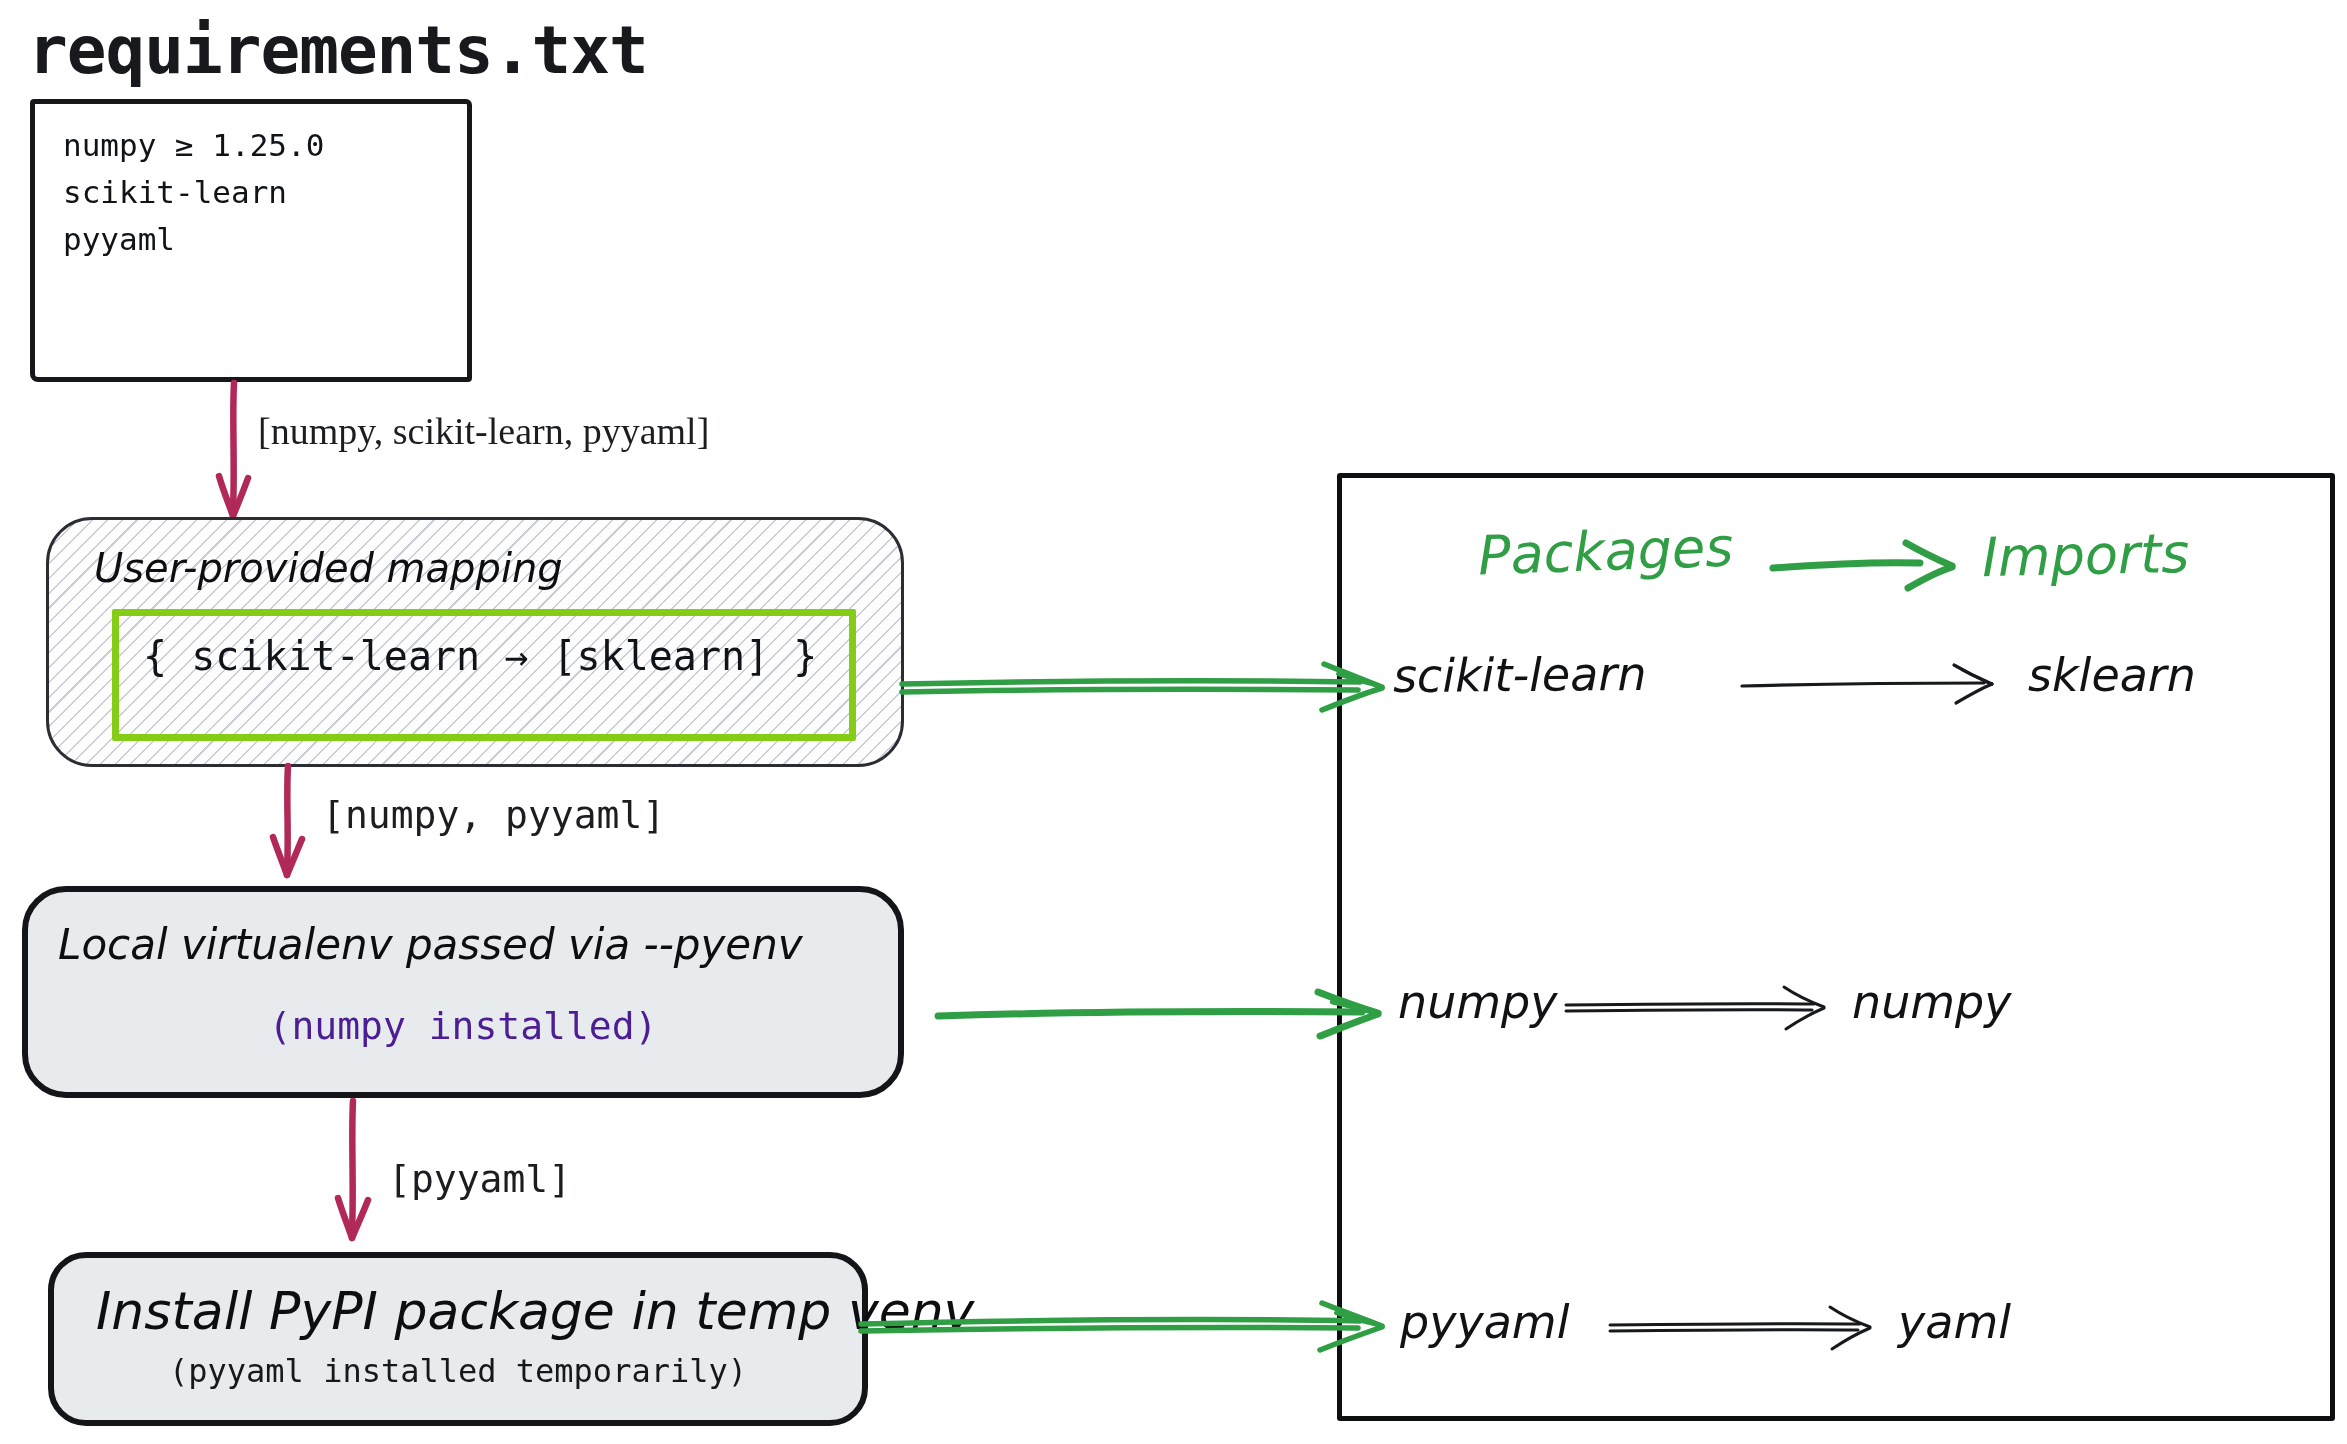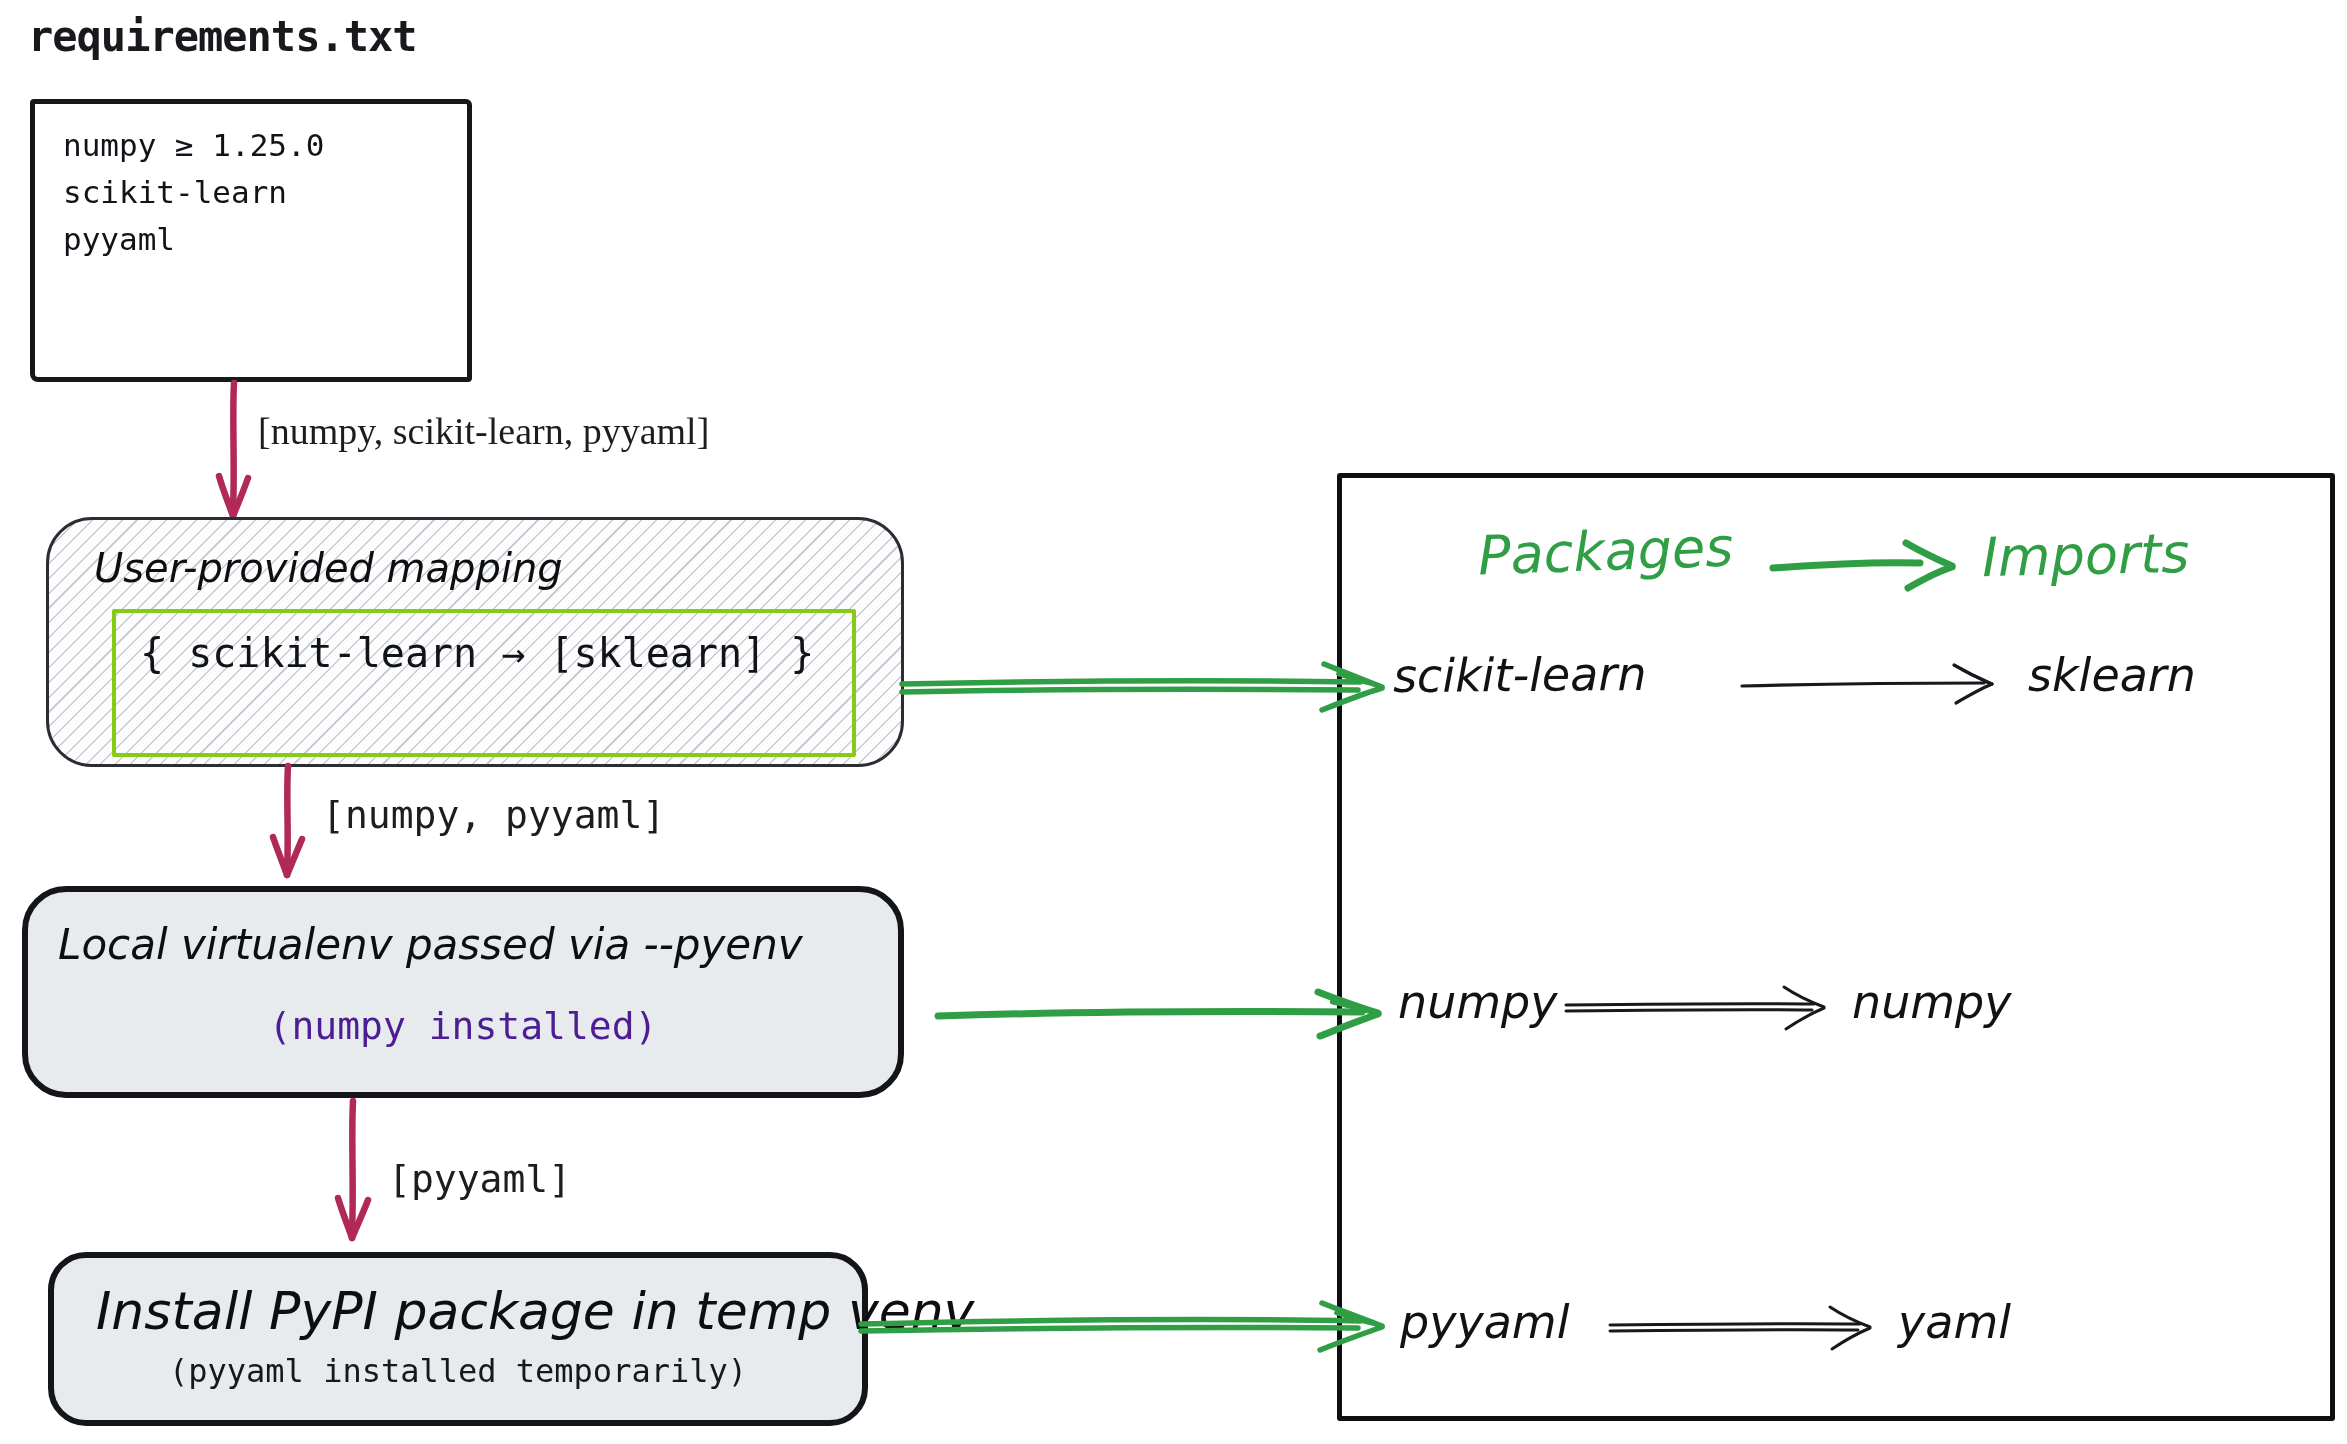--- a/index.html
+++ b/index.html
@@ -19,21 +19,21 @@
     width:2347px;
     height:1444px;
     background:#ffffff;
     overflow:hidden;
   }
   .abs{position:absolute;}
   .mono{font-family:"DejaVu Sans Mono","Liberation Mono",monospace;}
   .hand{font-family:"DejaVu Sans","Liberation Sans",sans-serif;font-style:italic;}
   .page-title{
     left:28px;top:12px;
-    font-size:42px;font-weight:bold;color:#17191d;
+    font-size:66px;font-weight:bold;color:#17191d;
     letter-spacing:-1px;
   }
   .req-box{
     left:30px;top:99px;width:442px;height:283px;
     background:#ffffff;
     border:5px solid #15171b;
     border-radius:4px 6px 4px 8px;
     padding:18px 28px;
   }
   .req-line{
@@ -52,22 +52,22 @@
     background-color:#fdfdfe;
     background-image:repeating-linear-gradient(135deg,
       rgba(130,140,160,0) 0px, rgba(130,140,160,0) 9px,
       rgba(130,140,160,0.42) 9px, rgba(130,140,160,0.42) 10.5px);
   }
   .user-title{
     left:94px;top:545px;
     font-size:40px;color:#0d0e10;
   }
   .inner-box{
-    left:112px;top:609px;width:744px;height:148px;
-    border:4px solid #84cc16;
+    left:112px;top:609px;width:744px;height:132px;
+    border:7px solid #84cc16;
     border-radius:2px;
     background:transparent;
   }
   .inner-code{
     padding:17px 0 0 24px;
     font-size:40px;color:#101317;white-space:pre;
   }
   .venv-box{
     left:22px;top:886px;width:882px;height:212px;
     background:var(--box-fill);

